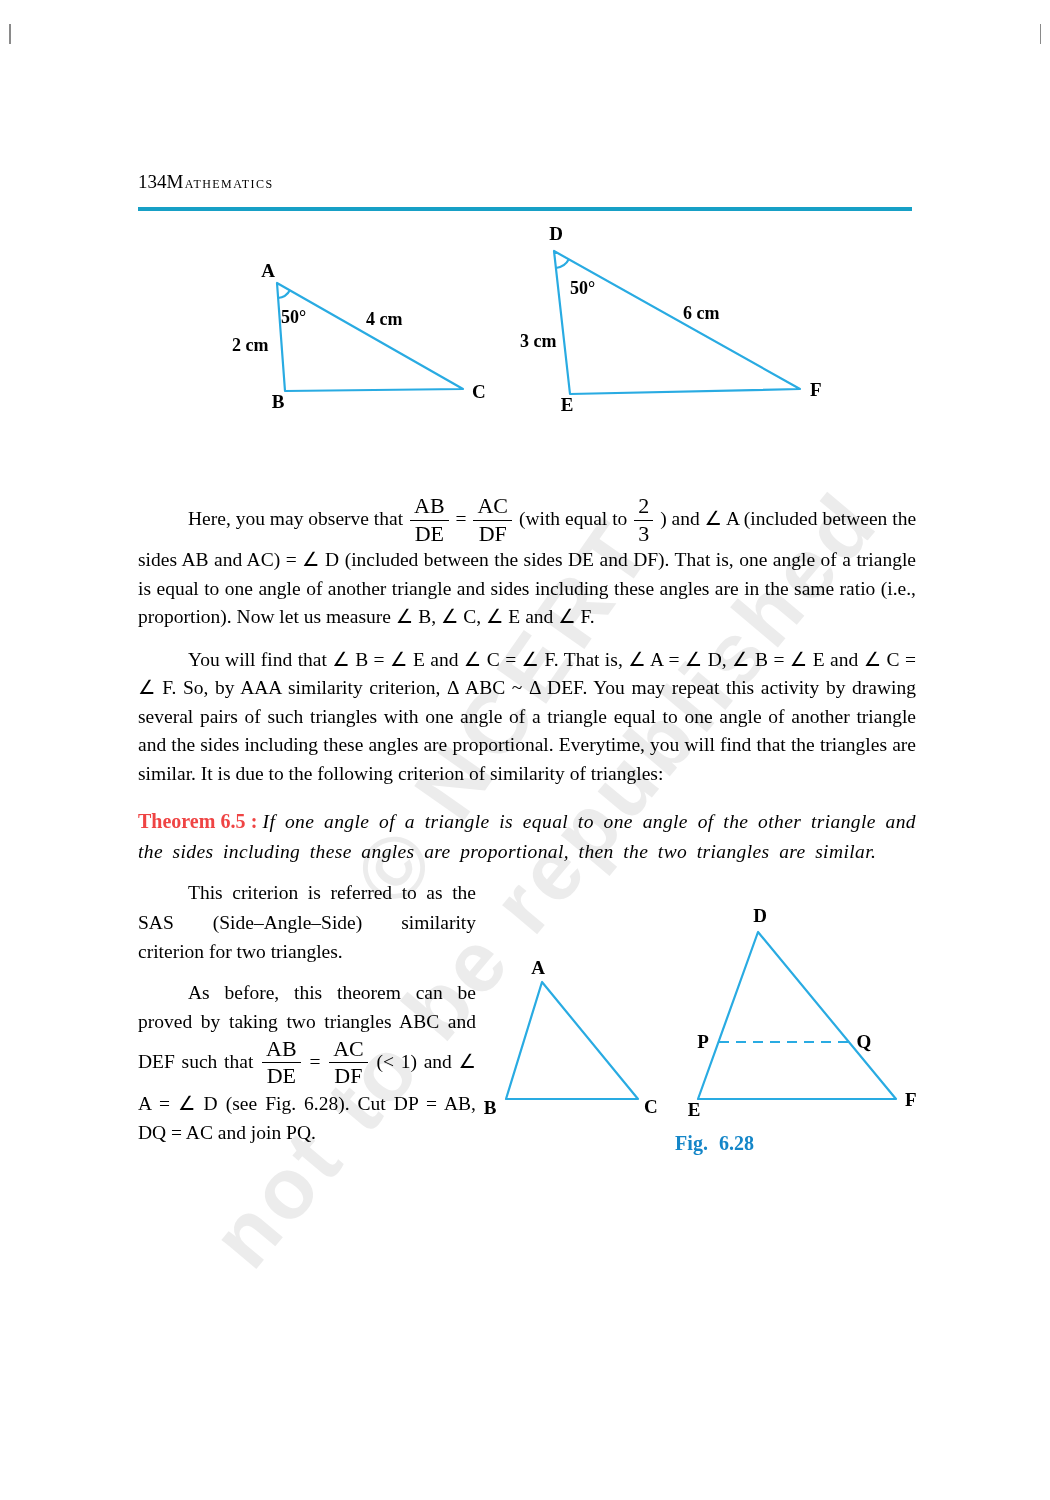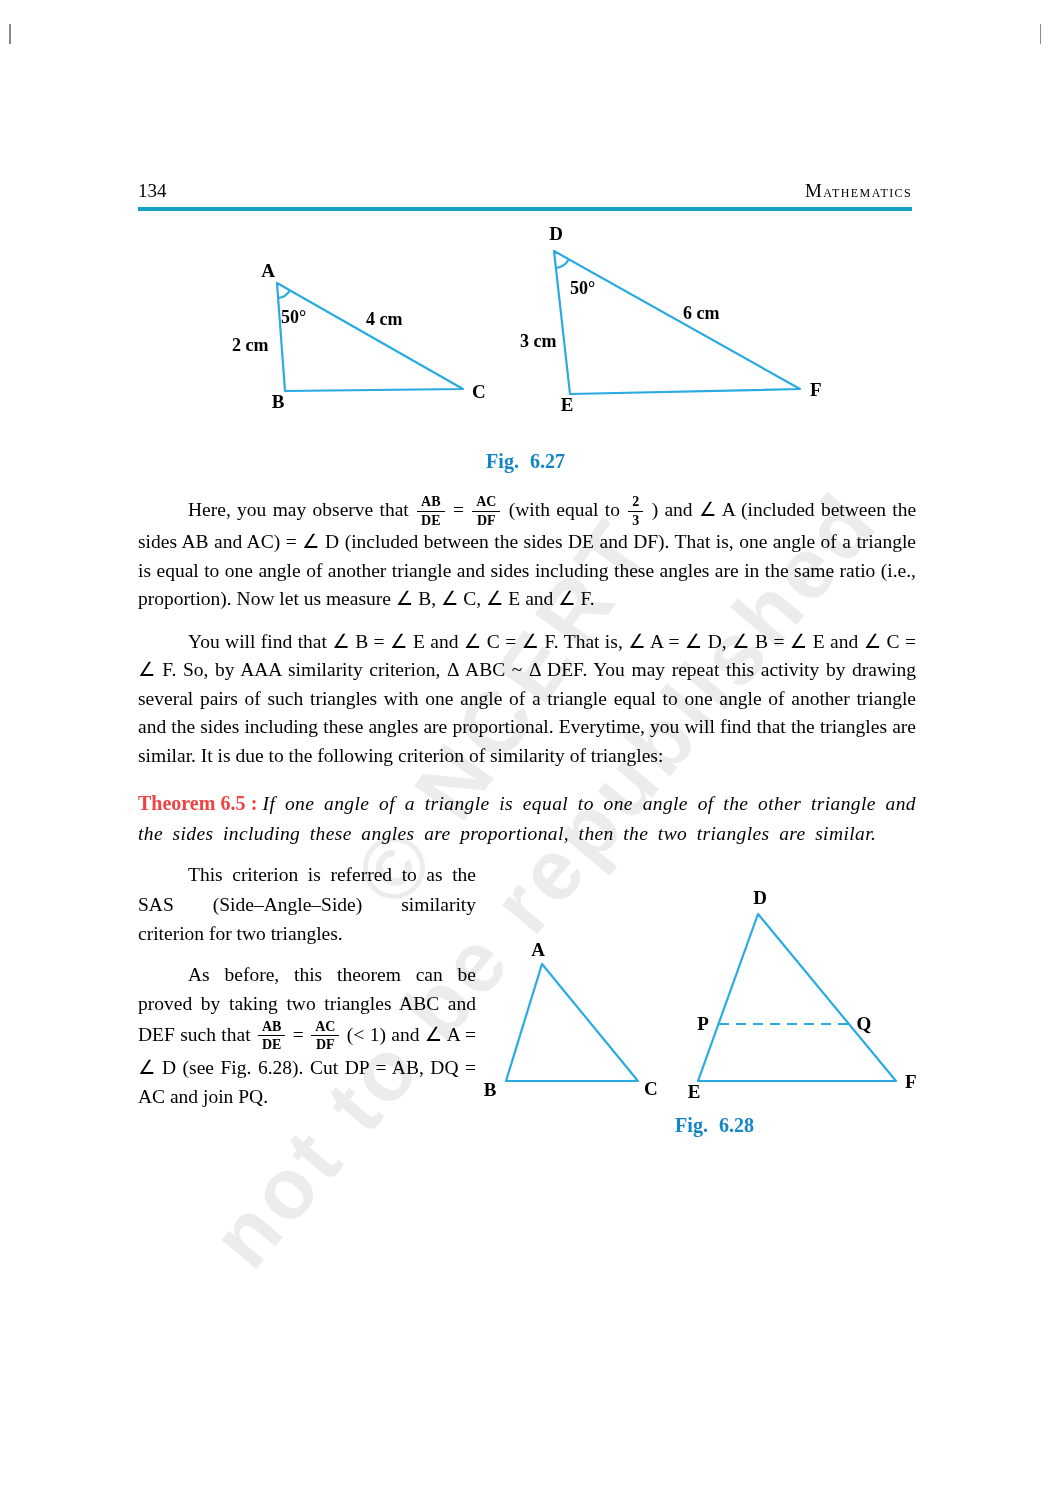--- a/index.html
+++ b/index.html
@@ -25,22 +25,22 @@
   .wm1 { font-size:88px; left:280px; top:660px; transform:rotate(-55deg); letter-spacing:8px; }
   .wm2 { font-size:86px; left:55px;  top:830px; transform:rotate(-50deg); letter-spacing:5px; }
 
   
   .crop { position:absolute; background:#8a8a8a; width:1.5px; height:20px; top:24px; z-index:2; }
   .crop-left  { left:9px; }
   .crop-right { right:9px; }
 
   
   .header {
-    position:absolute; left:138px; right:138px; top:180px;
-    display:flex; justify-content:space-between; align-items:baseline;
+    position:absolute; left:138px; right:138px; top:171px;
+    display:flex; justify-content:flex-start; align-items:baseline;
     z-index:2;
   }
   .page-number { font-size:19px; }
   .running-head { font-size:12px; letter-spacing:1.4px; display:inline-block; }
   .running-head::first-letter { font-size:19px; }
   .rule {
     position:absolute; left:138px; right:138px; top:207px; height:3.5px;
     background:#17a0c6; z-index:2;
   }
 
@@ -56,21 +56,21 @@
   .fig627 .caption { margin-top:8px; }
 
   
   .content {
     position:absolute; left:138px; top:494px; width:778px; z-index:1;
   }
   p.body { font-size:19.5px; line-height:1.46; text-align:justify; }
   p.indent { text-indent:50px; }
   .frac {
     display:inline-block; vertical-align:middle; text-align:center;
-    line-height:1.12; font-size:14px; padding:0 2px; text-indent:0;font-weight:bold;
+    line-height:1.12; font-size:22px; padding:0 2px; text-indent:0;
   }
   .frac .num { display:block; border-bottom:1.6px solid #000; padding:0 4px 1px; }
   .frac .den { display:block; padding-top:1px; }
 
   .para-find { margin-top:14px; }
 
   .theorem { margin-top:18px; font-size:19.5px; line-height:1.52; text-align:justify; }
   .theorem b { color:#ef4444; font-size:20px; }
   .theorem i { word-spacing:0.22em; letter-spacing:0.02em; }
 
@@ -126,21 +126,20 @@
       </g>
       <g font-size="18">
         <text x="143" y="99">50°</text>
         <text x="94" y="127">2 cm</text>
         <text x="228" y="101">4 cm</text>
         <text x="432" y="70">50°</text>
         <text x="382" y="123">3 cm</text>
         <text x="545" y="95">6 cm</text>
       </g>
     </svg>
-    <div class="caption">Fig. 6.27</div>
   </div>
 
   <div class="content">
 
     <p class="body indent">
       <span>Here, you may observe that</span>
       <span class="frac"><span class="num">AB</span><span class="den">DE</span></span>
       <span>=</span>
       <span class="frac"><span class="num">AC</span><span class="den">DF</span></span>
       <span>(with equal to</span>

